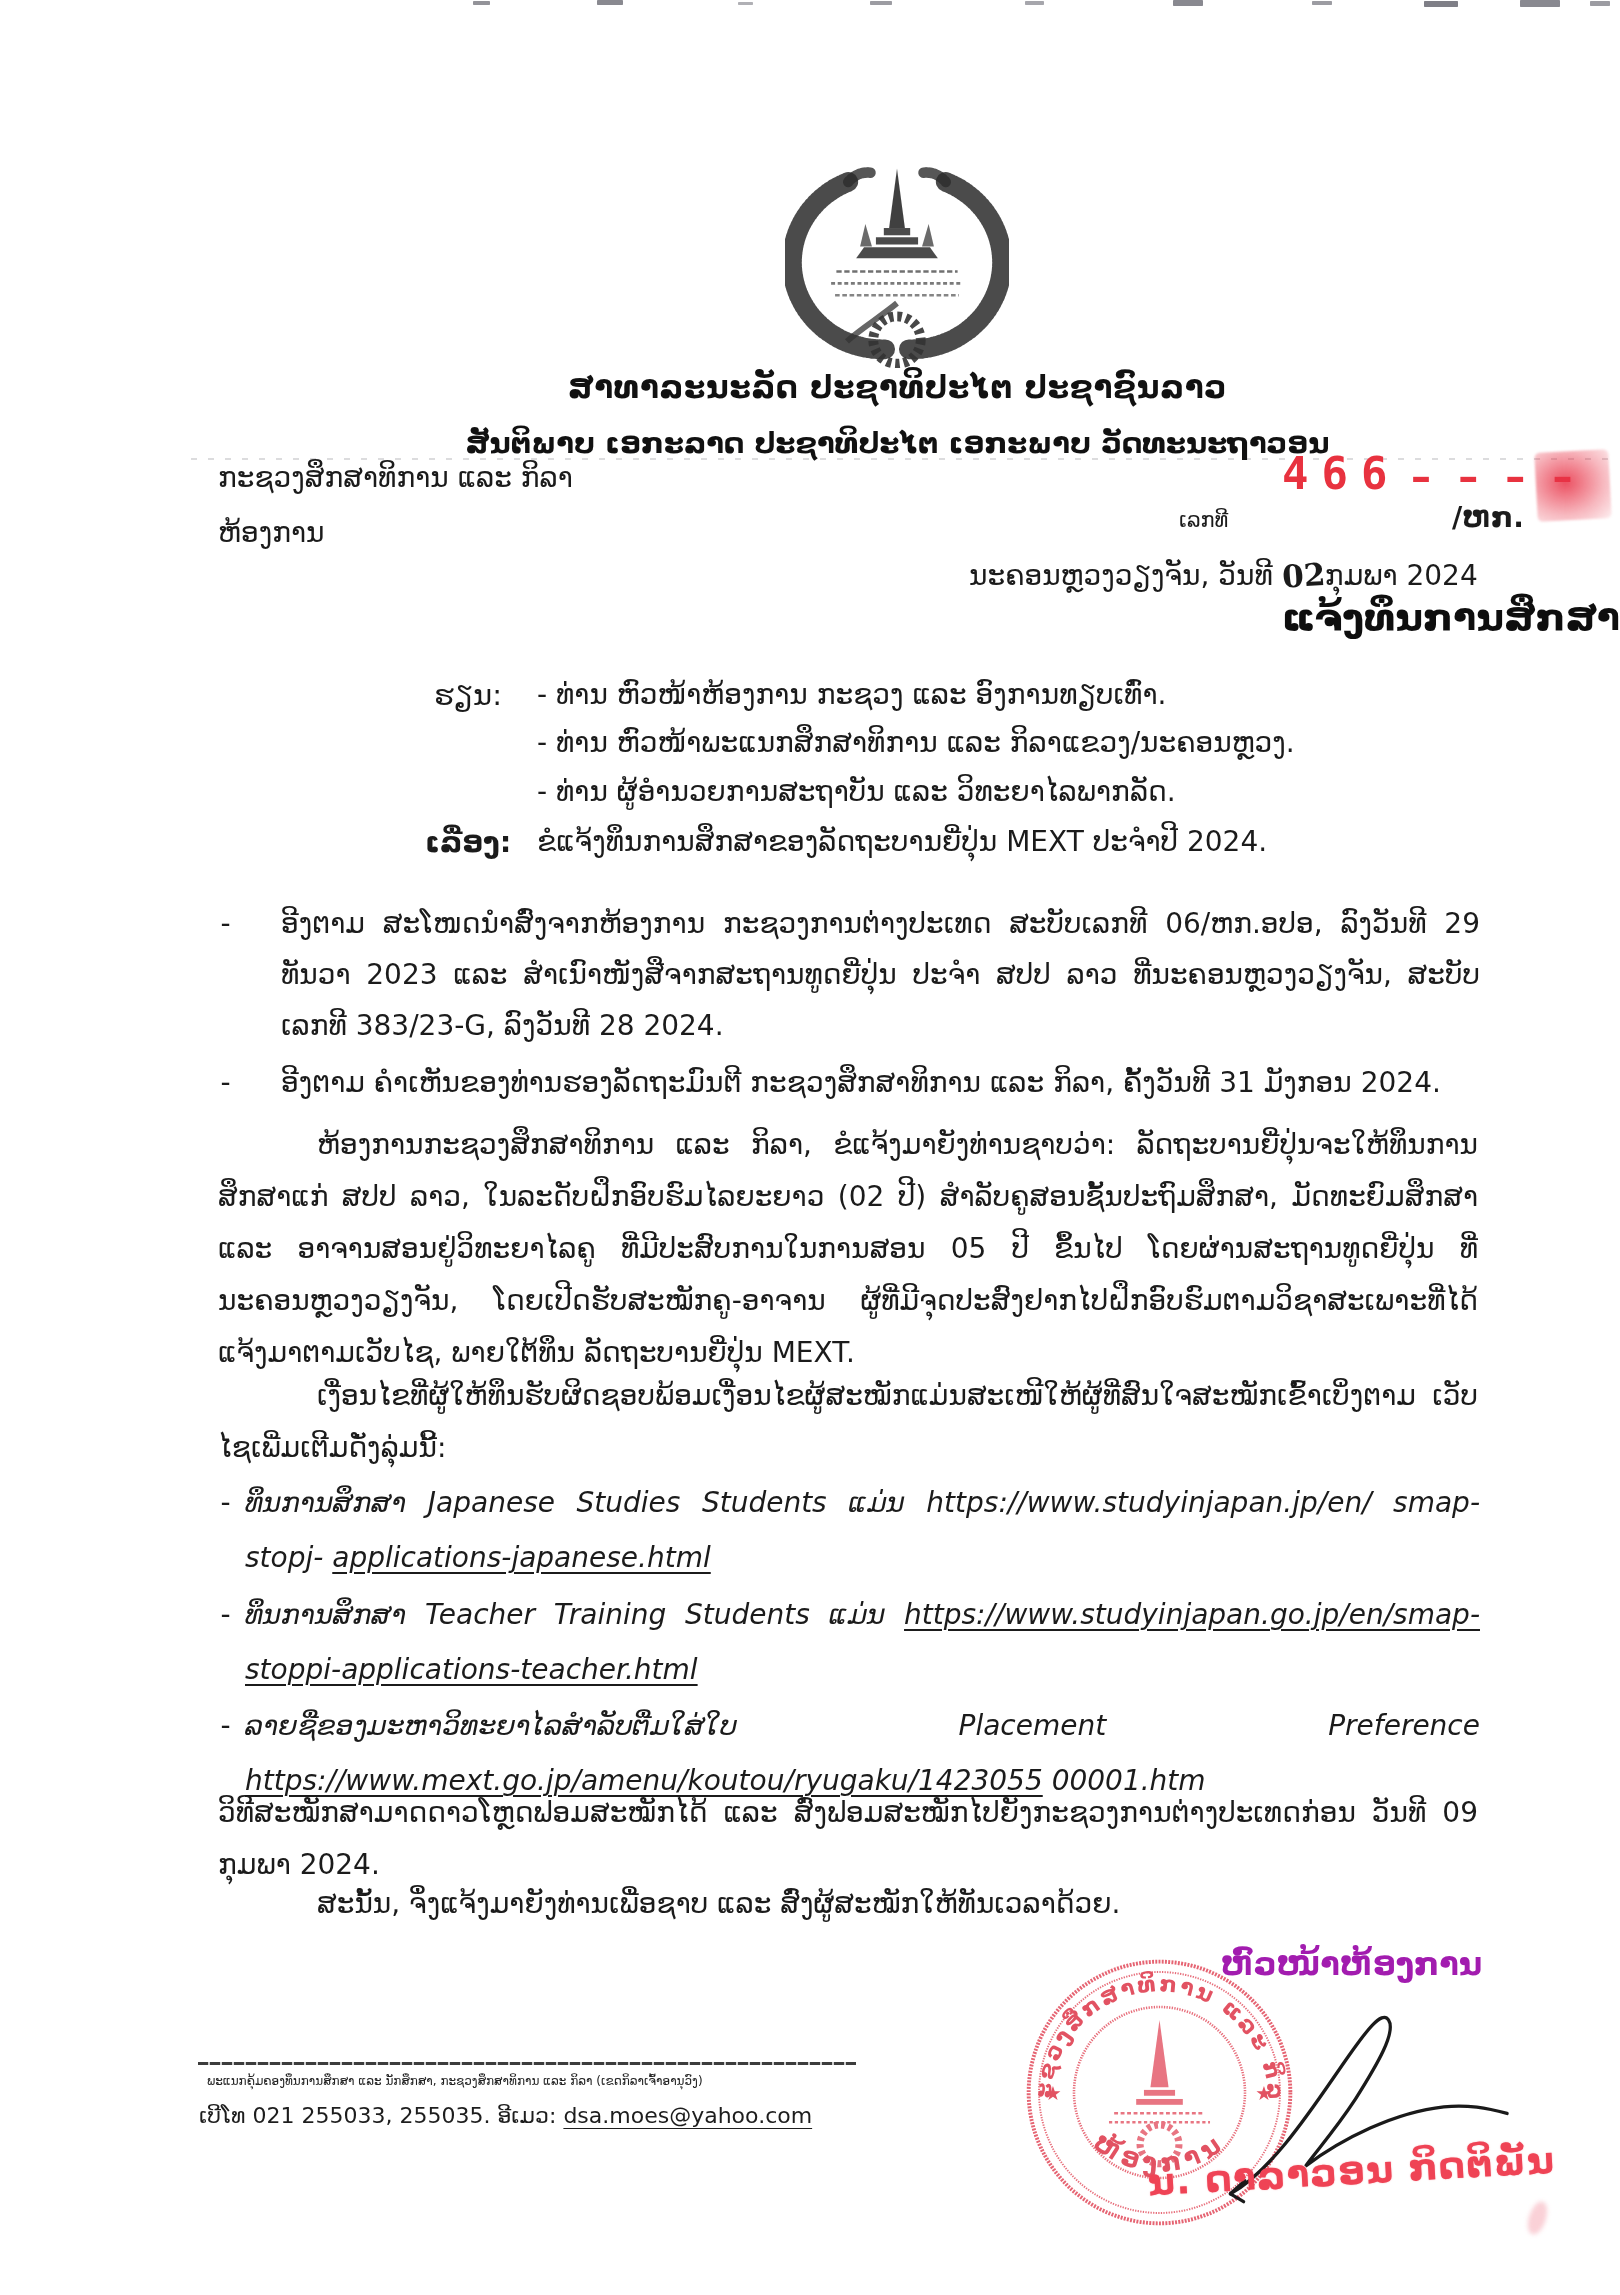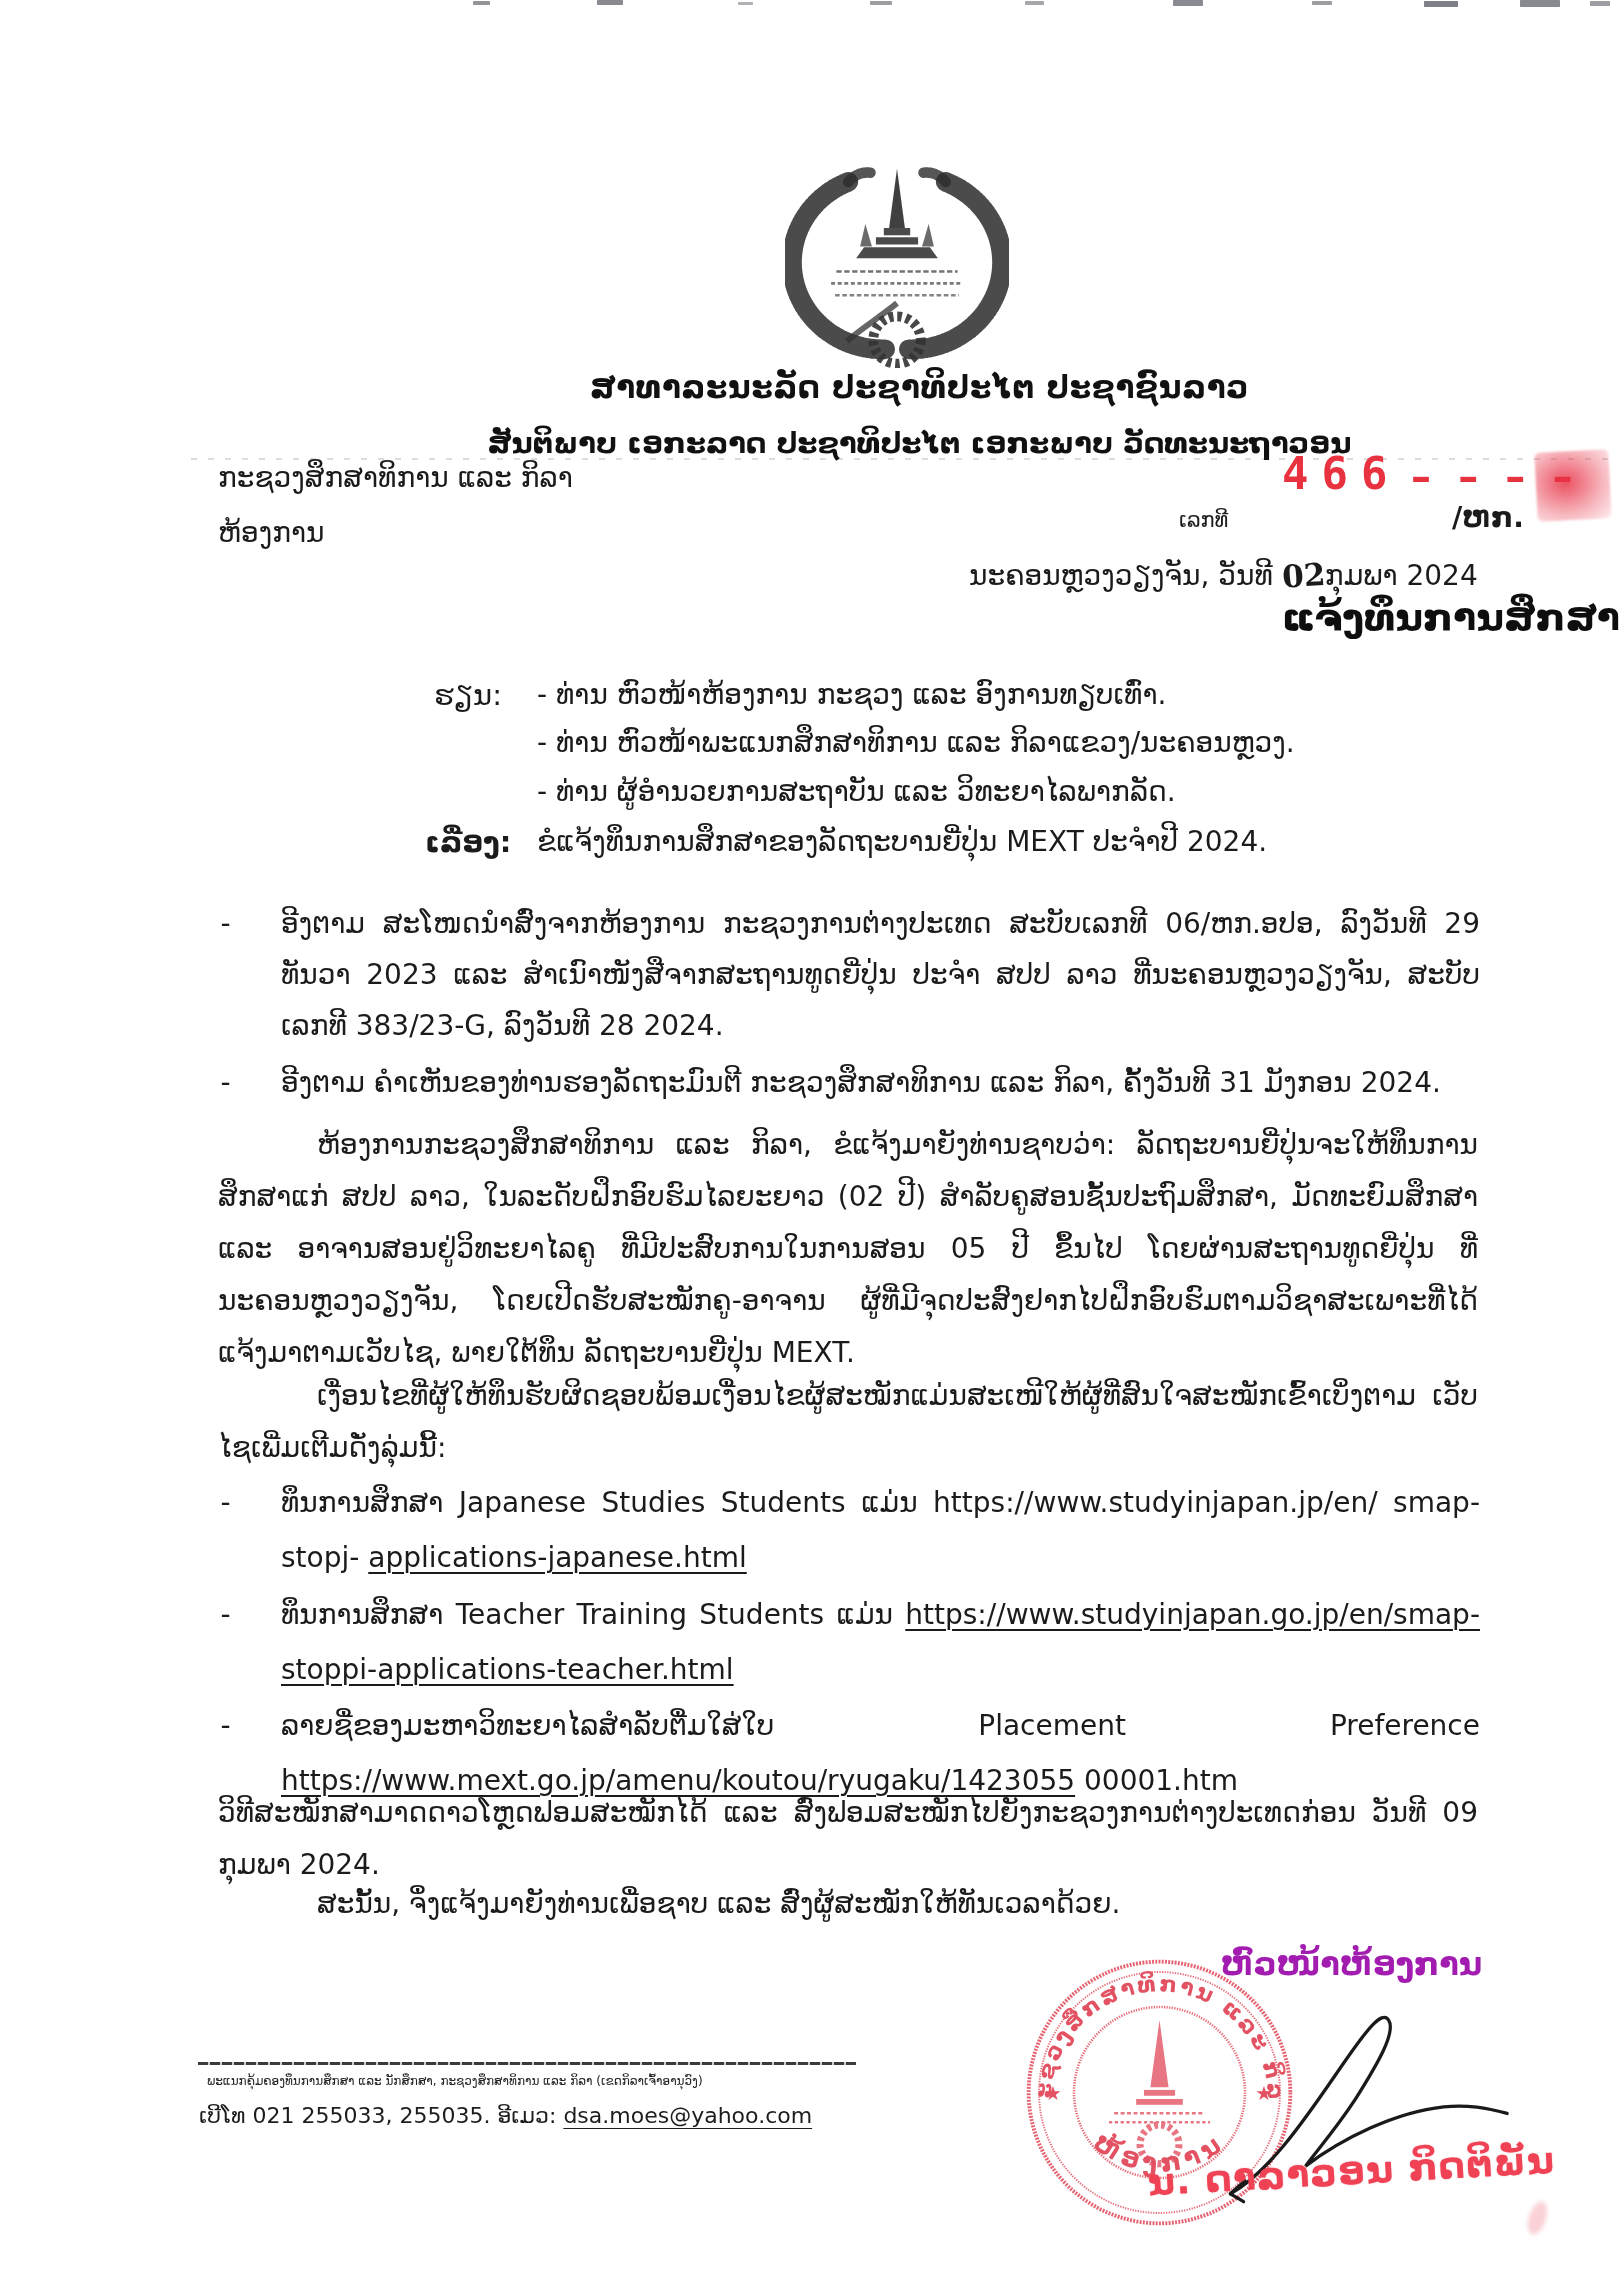--- a/index.html
+++ b/index.html
@@ -9,21 +9,21 @@
     color:#1b1b1b;-webkit-font-smoothing:antialiased;overflow:hidden;
   }
   .abs{position:absolute;}
   
   .speck{position:absolute;background:#3a3a46;border-radius:0.7px;}
   .scanline{position:absolute;left:191px;top:458px;width:1417px;height:2px;
     background:repeating-linear-gradient(90deg,rgba(60,60,70,.18) 0 6px,transparent 6px 17px);}
   
   #emblem{left:785px;top:150px;width:224px;height:218px;}
   
-  .hdr{left:389px;width:1061px;text-align:center;font-weight:bold;color:#111;}
+  .hdr{left:367px;width:1061px;text-align:center;font-weight:bold;color:#111;}
   #hdr1{top:369px;font-size:31px;letter-spacing:0.7px;}
   #hdr2{top:426px;font-size:29px;}
   #ministry{left:218px;top:461px;font-size:28px;}
   #office{left:218px;top:516px;font-size:28px;}
   
   #refnum{left:1282px;top:448px;font-size:44px;font-weight:bold;color:#e8323f;
     font-family:"DejaVu Sans Mono","Liberation Mono",monospace;letter-spacing:13px;white-space:nowrap;}
   #refdashes{left:1411px;top:454px;font-size:40px;font-weight:bold;color:#e8323f;
     letter-spacing:6.6px;white-space:nowrap;}
   #refsmudge{left:1536px;top:451px;width:74px;height:69px;border-radius:5.3px;
@@ -48,21 +48,21 @@
   .hang .dash{position:absolute;left:2.6px;top:0;}
   .hang .htext{margin-left:63px;text-align:justify;}
   #ref0{top:898px;} #ref1{top:1057px;}
   
   .para{left:218px;width:1260px;font-size:28px;line-height:52px;text-align:justify;}
   #para1{top:1119px;text-indent:99px;}
   #para2{top:1370px;text-indent:99px;}
   
   .linkitem{left:218px;width:1262px;font-size:28px;line-height:55px;}
   .linkitem .dash{position:absolute;left:2.6px;top:0;}
-  .linkitem .htext{margin-left:63px;text-align:justify;}
+  .linkitem .htext{margin-left:27px;text-align:justify;font-style:italic;}
   #link0{top:1475px;} #link1{top:1587px;} #link2{top:1698px;}
   .u{text-decoration:underline;text-underline-offset:5.3px;text-decoration-thickness:2px;}
   
   #closing1{top:1787px;}
   #closing2{left:218px;top:1887px;width:1260px;font-size:28px;text-indent:99px;}
   
   #sigtitle{left:1121px;top:1945px;width:461px;text-align:center;font-size:32px;font-weight:bold;color:#a21caf;z-index:3;}
   #seal{left:1017px;top:1950px;width:285px;height:285px;z-index:1;opacity:.92;}
   #signature{left:1183px;top:1971px;width:382px;height:277px;z-index:2;}
   #namestamp{left:1091px;top:2150px;width:521px;text-align:center;font-size:37px;font-weight:bold;

